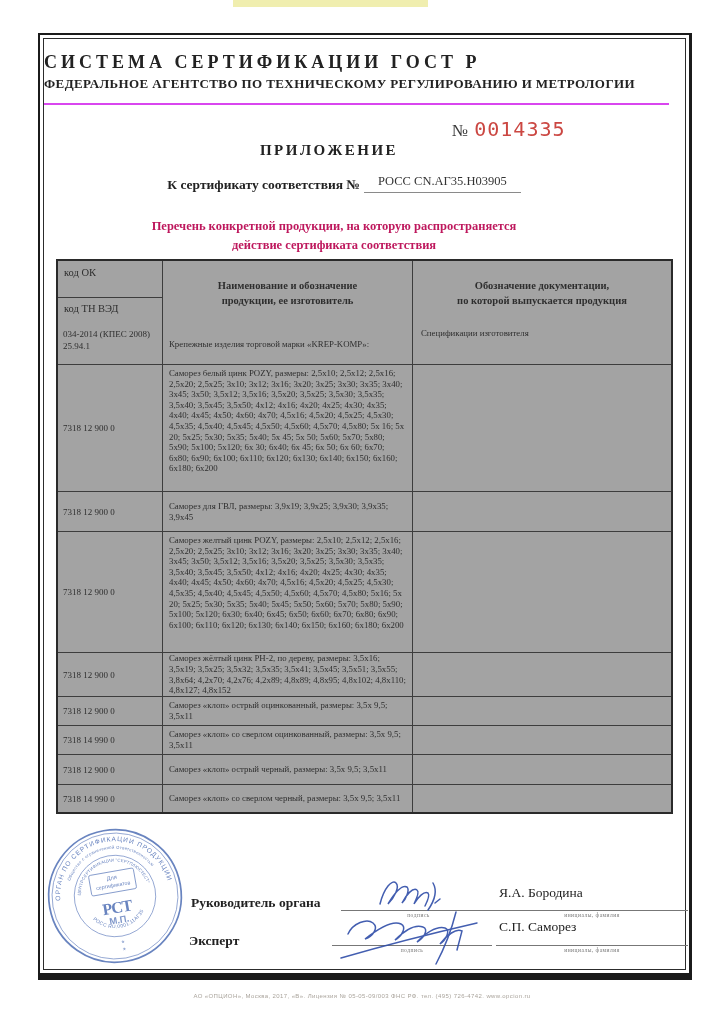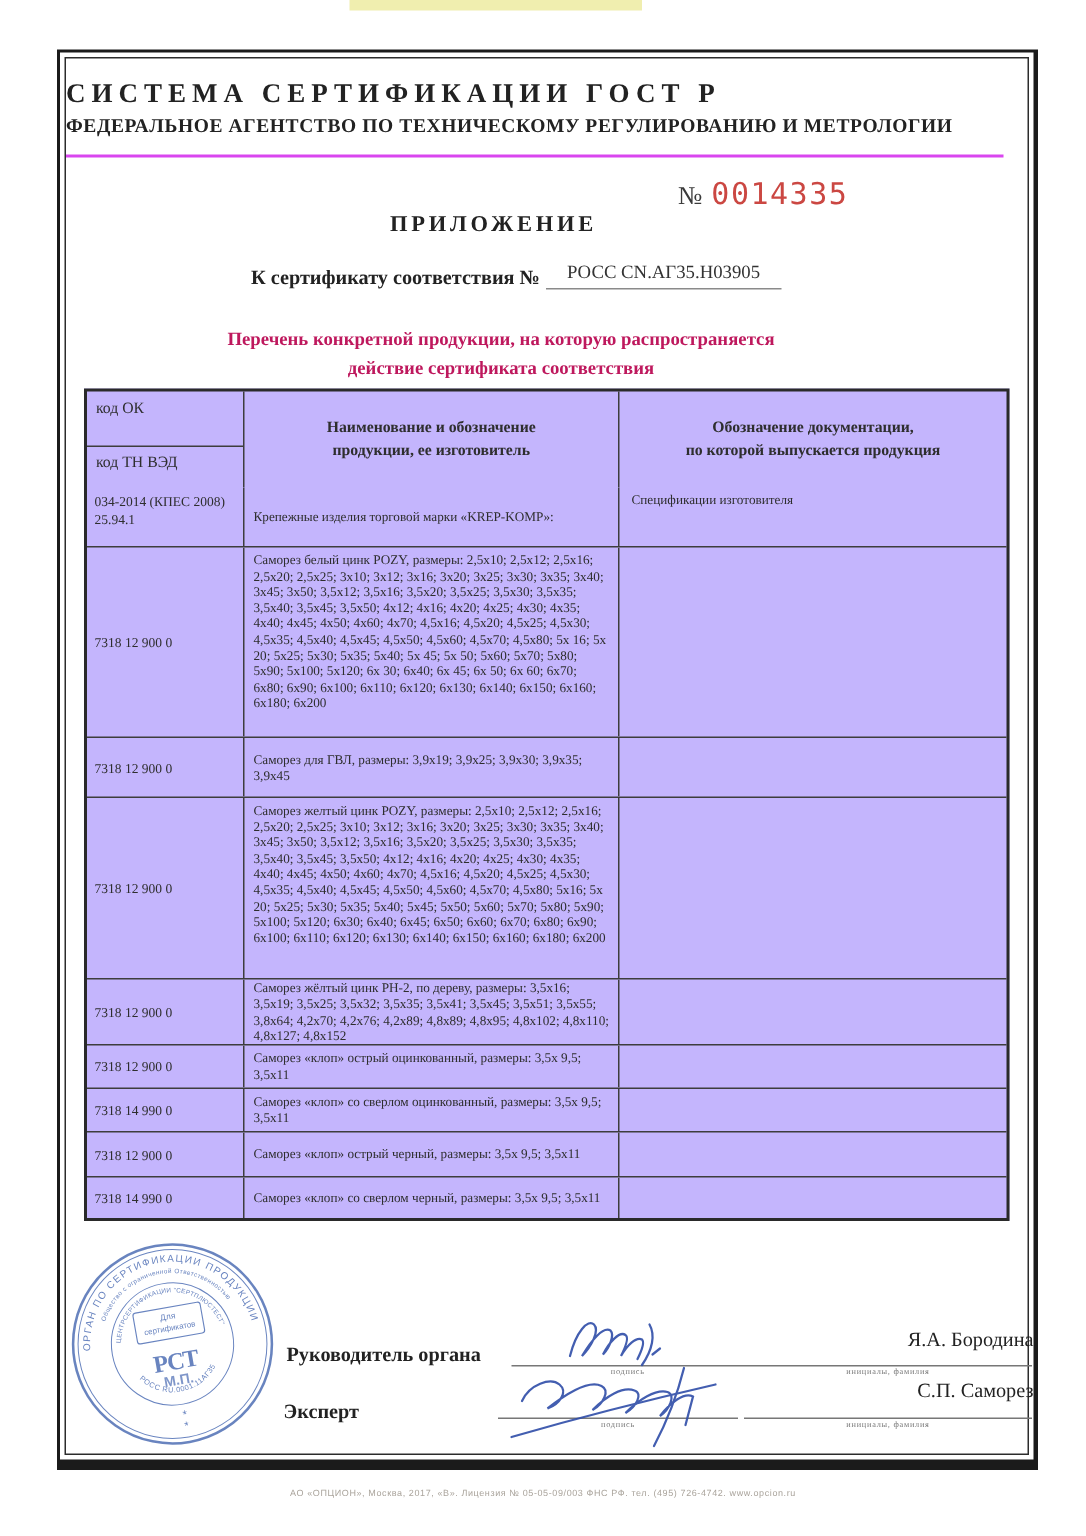--- a/index.html
+++ b/index.html
@@ -25,41 +25,41 @@
   .blank-no .digits{font-family:"DejaVu Sans Mono", monospace;font-size:20px;letter-spacing:1px;color:#cb4742;}
   
   .appendix{position:absolute;left:0;top:103px;width:570px;text-align:center;
     font-size:15px;font-weight:bold;letter-spacing:2.5px;color:#222;}
   .certline{position:absolute;left:0;top:135px;width:600px;display:flex;justify-content:center;align-items:flex-end;gap:4px;}
   .certline .lbl{font-size:13.5px;font-weight:bold;color:#222;}
   .certline .num{font-size:12.5px;color:#333;border-bottom:1px solid #8a8a8a;padding:0 14px 3px 14px;}
   .subtitle{position:absolute;left:0;top:178px;width:580px;text-align:center;
     font-size:12.5px;font-weight:bold;line-height:1.5;color:#be185d;}
   
-  .ptable{position:absolute;left:12px;top:220px;width:617px;border:2px solid #2a2a2a;box-sizing:border-box;background:#c4b5fd;}
+  .ptable{position:absolute;left:12px;top:220px;width:617px;border:2px solid #2a2a2a;box-sizing:border-box;background:#a3a3a3;}
   .trow{display:flex;border-top:1px solid #3d3d3d;box-sizing:border-box;overflow:hidden;}
   .trow.first{border-top:none;}
   .c1{width:105px;border-right:1px solid #3d3d3d;box-sizing:border-box;font-size:9px;padding:3px 5px;display:flex;align-items:center;}
   .c2{width:250px;border-right:1px solid #3d3d3d;box-sizing:border-box;font-size:8.8px;line-height:10.6px;padding:2px 6px;display:flex;align-items:center;}
   .c3{flex:1;font-size:8.8px;padding:3px 8px;display:flex;}
   .thead{display:flex;height:64px;}
   .thead .c1{padding:0;display:block;}
   .h1a{height:37px;border-bottom:1px solid #3d3d3d;box-sizing:border-box;padding:6px 6px;font-size:10.5px;}
   .h1b{height:27px;box-sizing:border-box;padding:5px 6px;font-size:10.5px;}
   .thead .c2,.thead .c3{align-items:center;justify-content:center;text-align:center;
     font-size:10.5px;font-weight:bold;line-height:1.45;display:flex;}
   .hr1{height:39px}.hr2{height:127px}.hr3{height:40px}.hr4{height:121px}.hr5{height:44px}
   .hr6{height:29px}.hr7{height:29px}.hr8{height:30px}.hr9{height:28px}
   .hr1 .c1{align-items:flex-start;white-space:pre-line;line-height:12px;}
   .hr2 .c2,.hr4 .c2{align-items:flex-start;padding-top:3px;}
   
   .siglabel{position:absolute;font-size:13.5px;font-weight:bold;color:#222;}
   .sline{position:absolute;border-top:1px solid #777;height:0;}
   .scap{position:absolute;font-size:5.5px;color:#777;text-align:center;letter-spacing:.5px;}
-  .pname{position:absolute;font-size:13.5px;color:#222;text-align:right;}
+  .pname{position:absolute;font-size:13.5px;color:#222;text-align:left;}
   
   .stamp{position:absolute;left:0;top:783px;width:142px;height:148px;opacity:.85;}
   .sigsvg{position:absolute;left:290px;top:833px;width:185px;height:105px;pointer-events:none;}
   
   .imprint{position:absolute;left:0;top:993px;width:724px;text-align:center;
     font-size:6px;color:#aaa49c;letter-spacing:.4px;font-family:"Liberation Sans", sans-serif;}
 </style>
 </head>
 <body>
 

